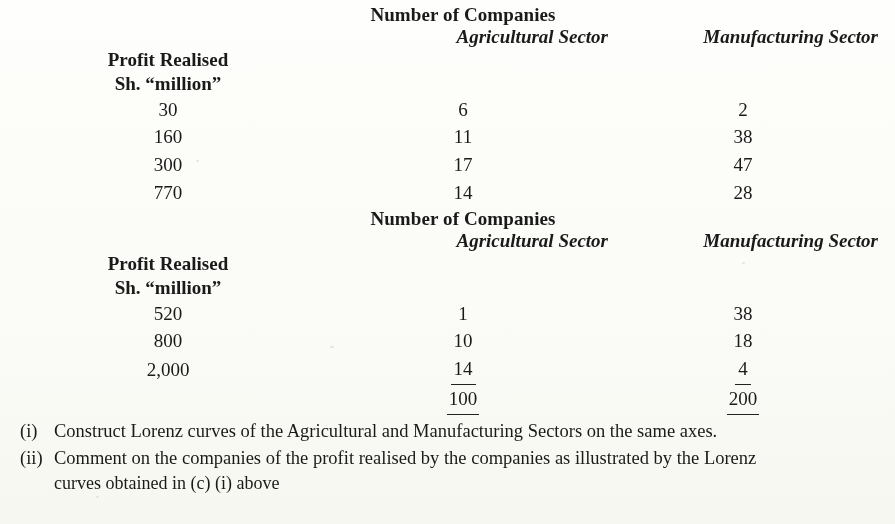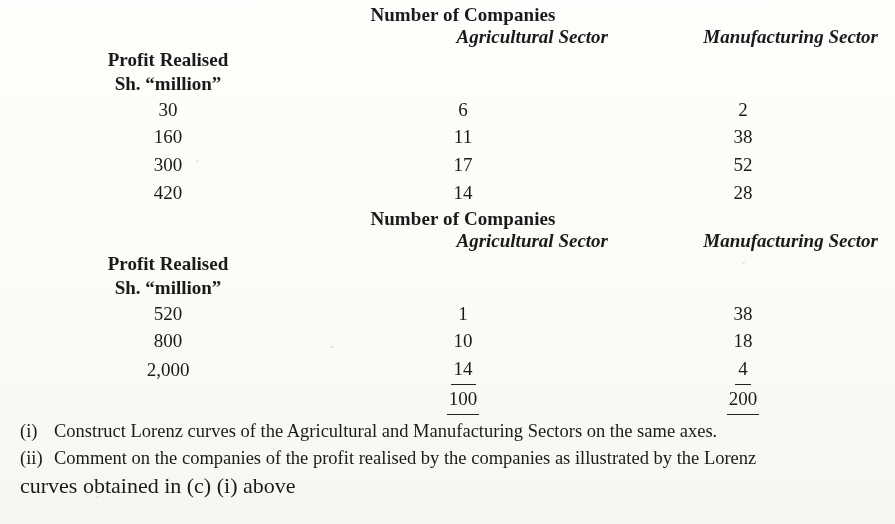--- a/index.html
+++ b/index.html
@@ -93,21 +93,22 @@
   }
   .req-marker {
     width: 34px;
     flex: 0 0 34px;
     text-align: left;
   }
   .req-text {
     flex: 1 1 auto;
   }
   .req-cont {
-    font-size: 22px;
+    margin-left: 34px;
+    font-size: 18px;
     line-height: 1.38;
     font-family: Liberation Serif, serif;
   }
 
   
   .speck {
     position: absolute;
     background: #cfcfc6;
     opacity: .5;
     border-radius: 50%;
@@ -145,24 +146,24 @@
       <td class="col-c">2</td>
     </tr>
     <tr class="datarow">
       <td class="col-a">160</td>
       <td class="col-b">11</td>
       <td class="col-c">38</td>
     </tr>
     <tr class="datarow">
       <td class="col-a">300</td>
       <td class="col-b">17</td>
-      <td class="col-c">52</td>
-    </tr>
-    <tr class="datarow">
-      <td class="col-a">420</td>
+      <td class="col-c">47</td>
+    </tr>
+    <tr class="datarow">
+      <td class="col-a">770</td>
       <td class="col-b">14</td>
       <td class="col-c">28</td>
     </tr>
   </tbody>
     </table>
 
   <table class="tbl" style="top:208px;">
     <tbody>
         <tr>
       <td class="col-a"></td>

